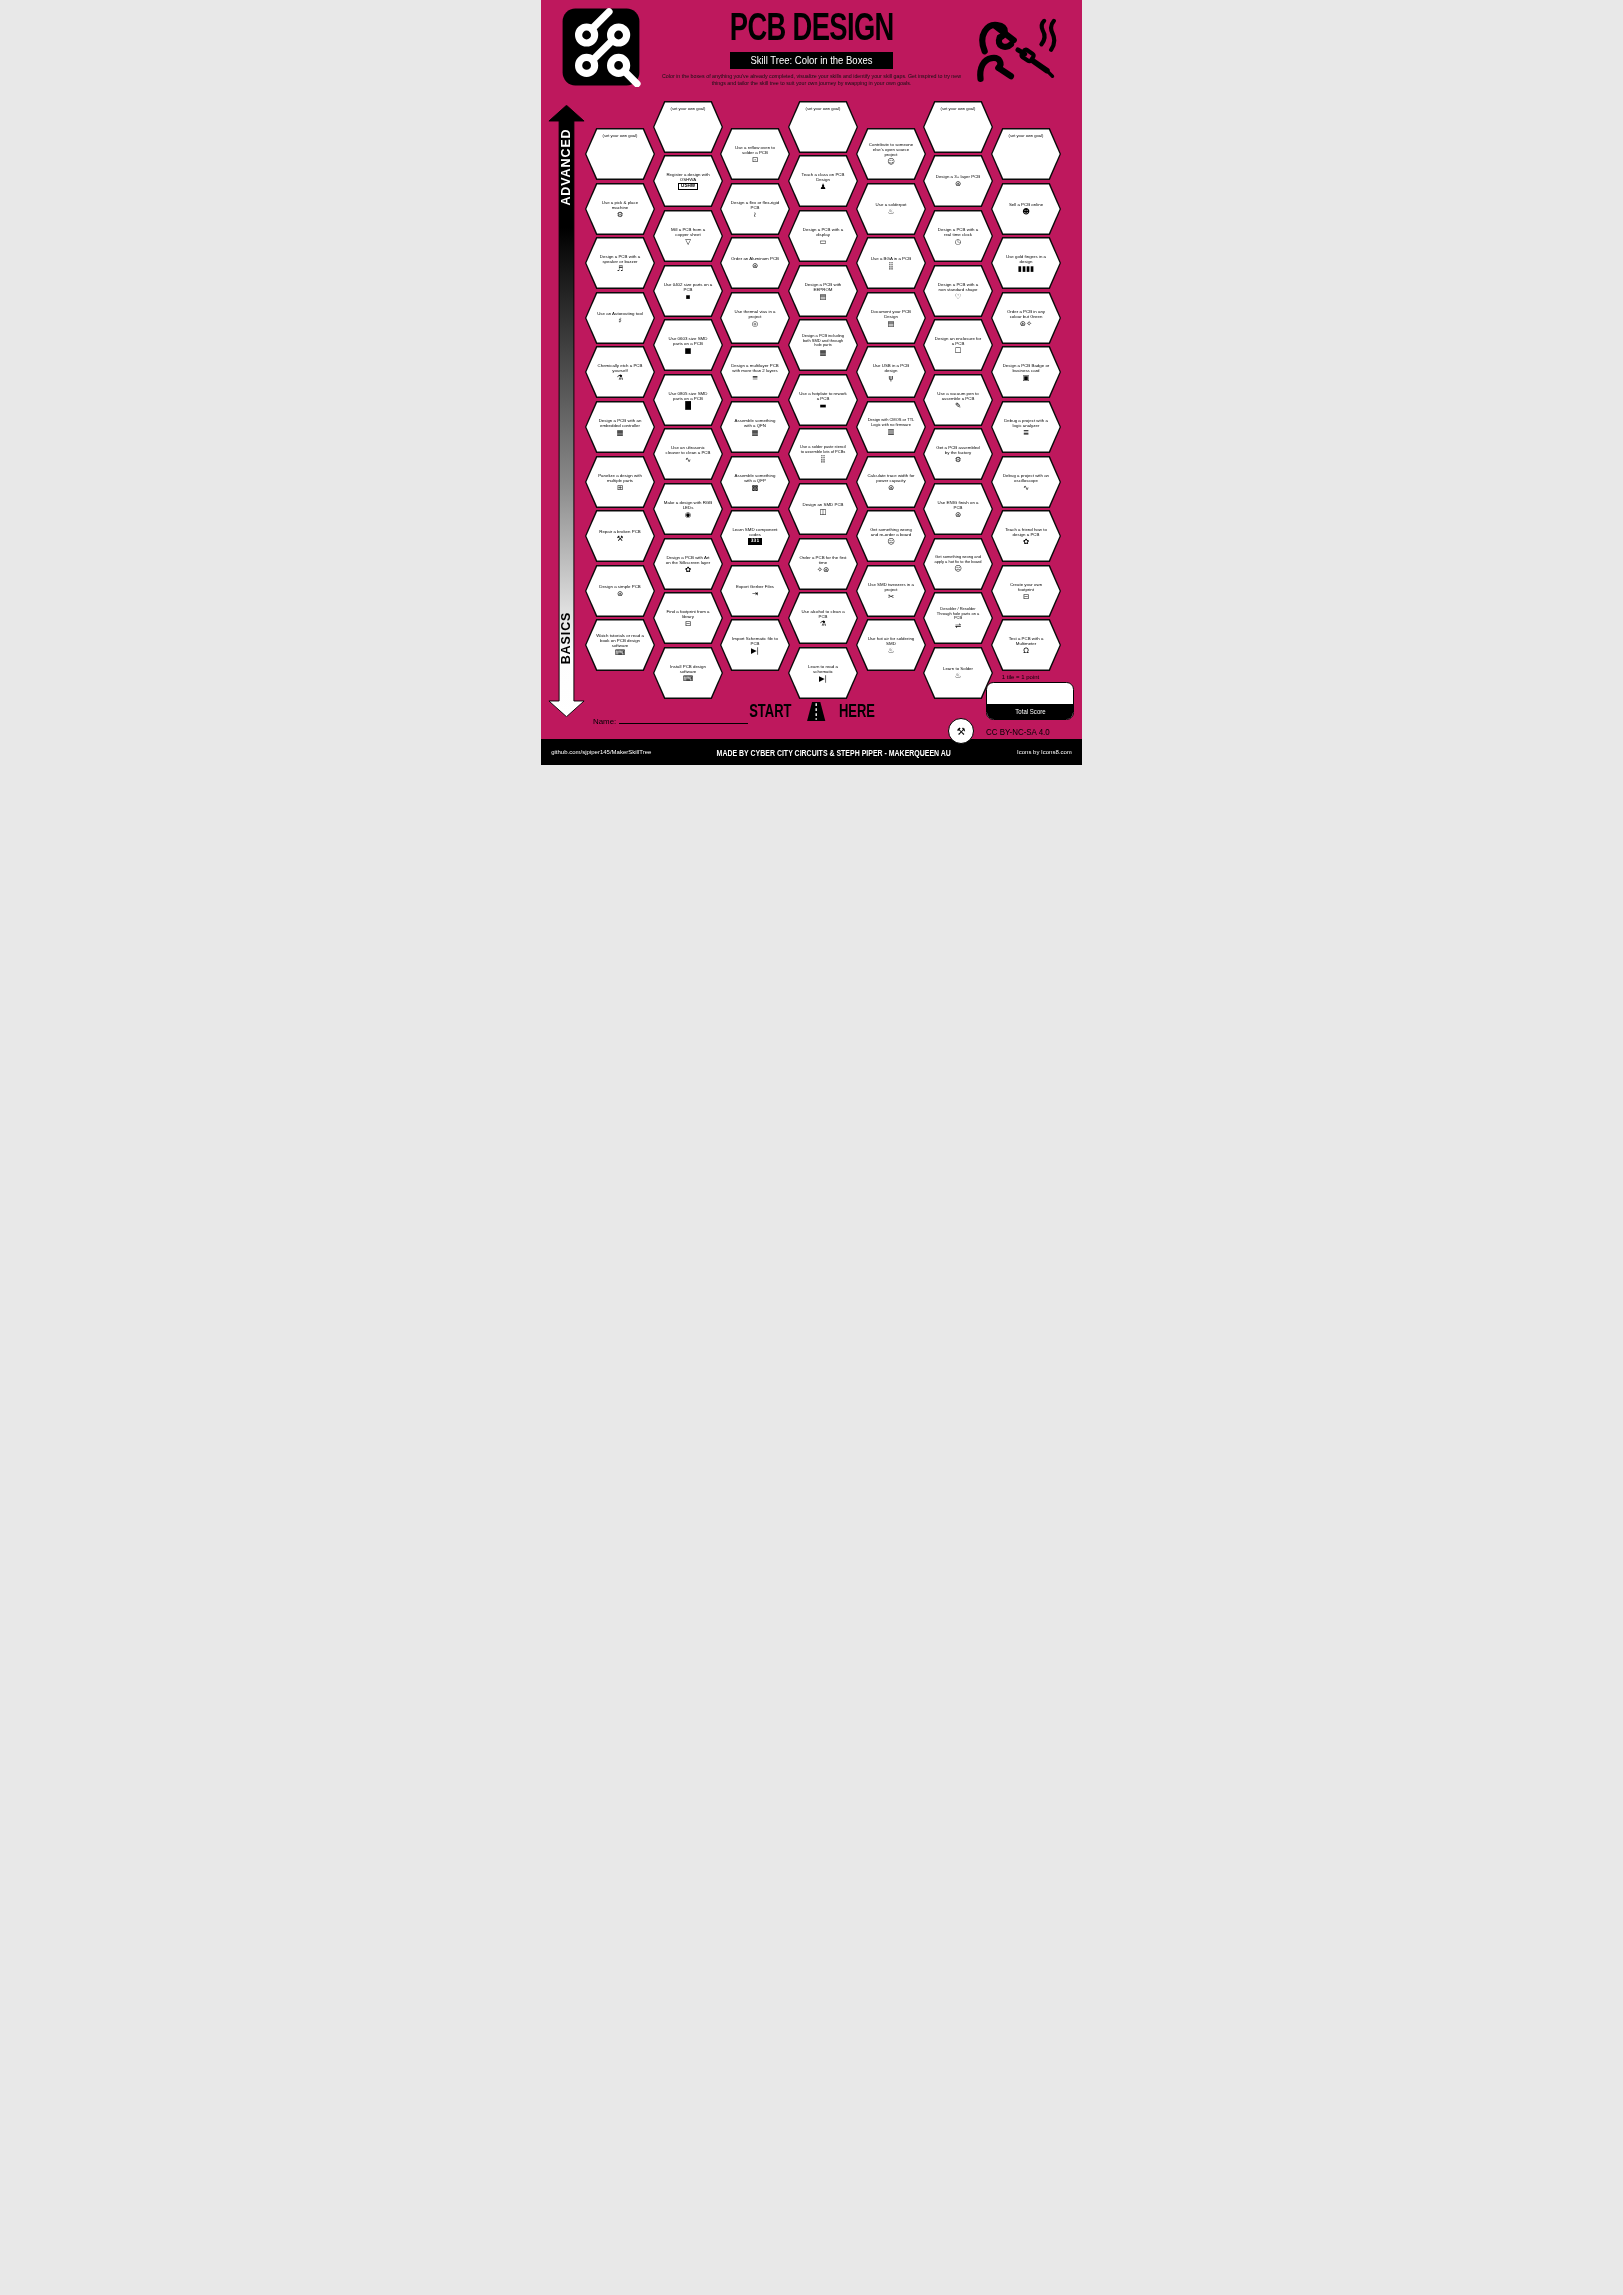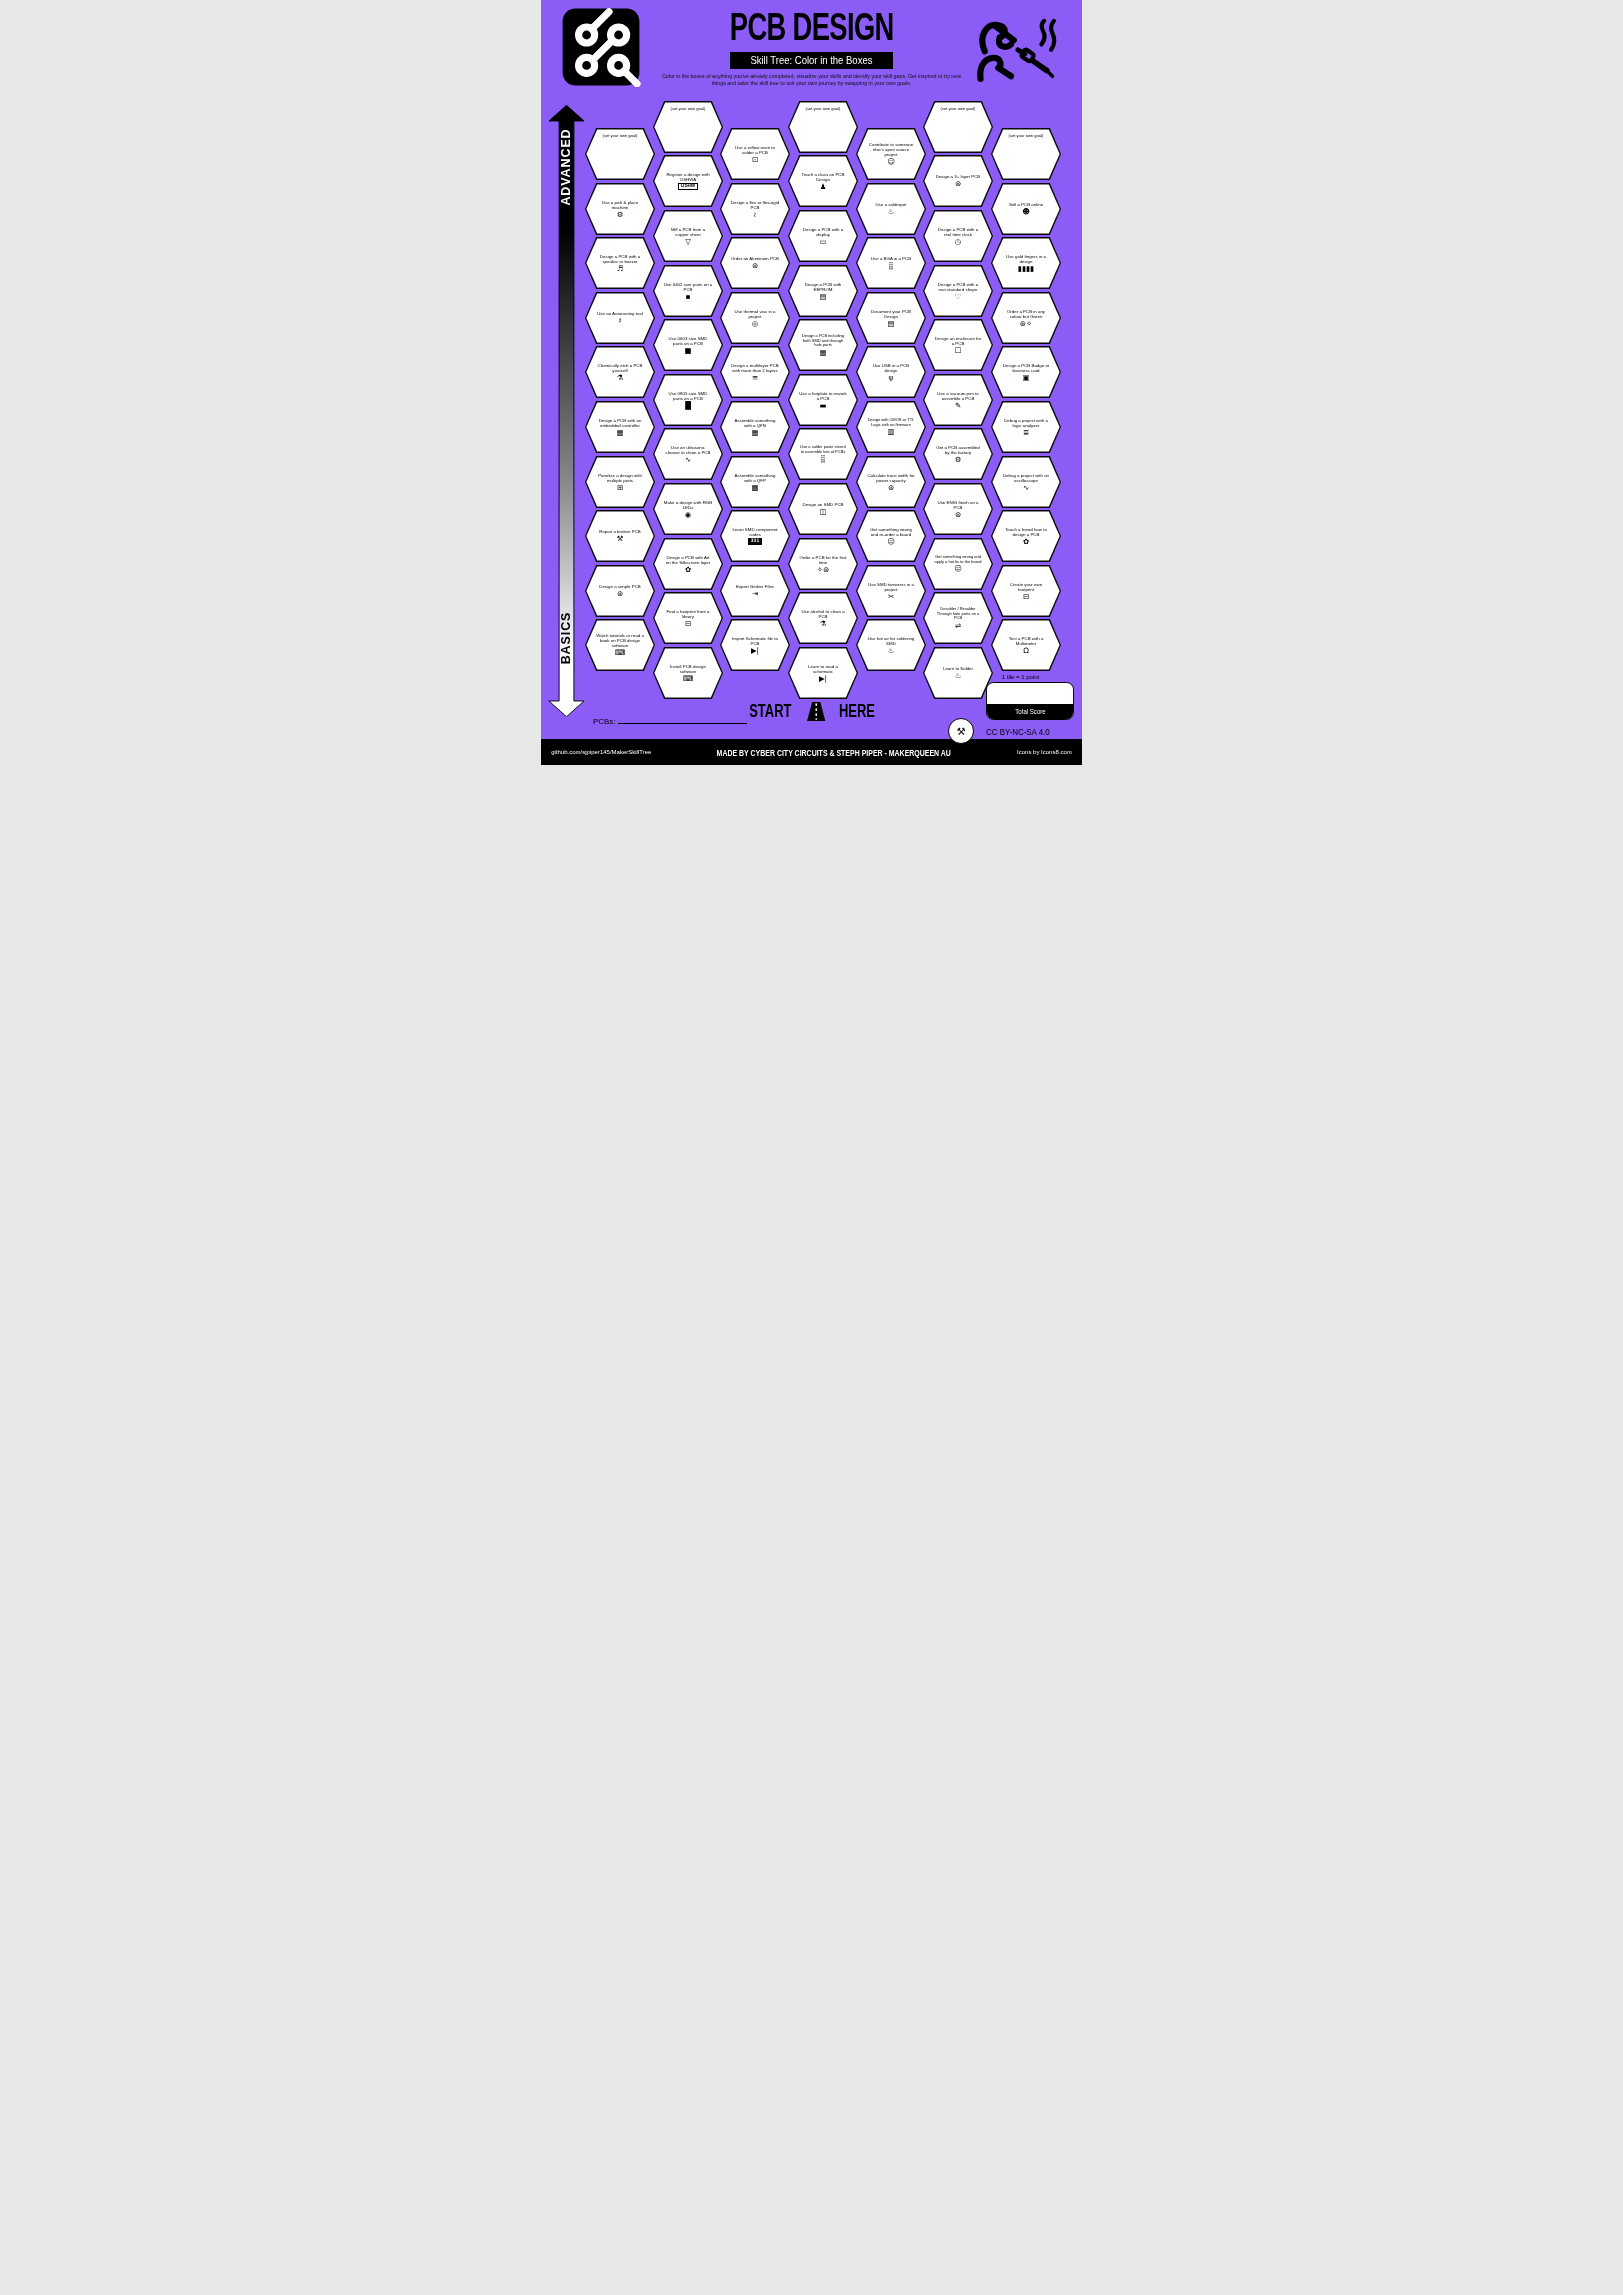--- a/index.html
+++ b/index.html
@@ -1,16 +1,16 @@
 <!DOCTYPE html>
 <html style="font-size:7.4px"><head>
 <meta charset="utf-8">
 <style>
   html,body{margin:0;padding:0;background:#e8e8e8;font-family:"Liberation Sans","DejaVu Sans",sans-serif;}
-  .page{position:relative;width:541px;height:765px;margin:0 auto;background:#8b5cf6;overflow:hidden;color:#000;}
+  .page{position:relative;width:541px;height:765px;margin:0 auto;background:#be185d;overflow:hidden;color:#000;}
   .condense{display:inline-block;transform:scaleX(.72);transform-origin:center;white-space:nowrap;}
   .condense2{display:inline-block;transform:scaleX(.82);transform-origin:center;white-space:nowrap;}
 
   
   .logo{position:absolute;left:20.4px;top:7.4px;width:80px;height:80px;}
   .hdr-title{position:absolute;left:0;right:0;top:8.3px;text-align:center;font-size:38px;font-weight:800;letter-spacing:-0.9px;line-height:1;}
   .hdr-sub{position:absolute;left:0;right:0;top:52px;text-align:center;}
   .hdr-sub span.box{display:inline-block;background:#000;color:#fff;font-size:11.6px;font-weight:500;padding:1.4px 7.4px 2.8px;}
   .hdr-desc{position:absolute;left:118px;top:73px;width:305px;text-align:center;font-size:5.3px;line-height:1.4;color:#111;}
   .iron{position:absolute;right:24px;top:6.5px;width:83px;height:83px;}
@@ -549,21 +549,21 @@
   <div class="start-row">
     <span class="start-word"><span class="condense">START</span></span>
     <svg width="20.4" height="21" viewBox="0 0 44 46">
       <polygon points="13,2 31,2 42,44 2,44" fill="#000"></polygon>
       <line x1="22" y1="5" x2="22" y2="41" stroke="#fff" stroke-width="3" stroke-dasharray="6 5"></line>
     </svg>
     <span class="start-word"><span class="condense">HERE</span></span>
   </div>
 
   <div class="name-row">
-    <span>PCBs:</span><span class="name-line"></span>
+    <span>Name:</span><span class="name-line"></span>
   </div>
 
   <div class="score-note">1 tile = 1 point</div>
   <div class="score-box">
     <div class="score-val"></div>
     <div class="score-cap">
         <span class="condense2">Total Score</span>
       </div>
   </div>
 

